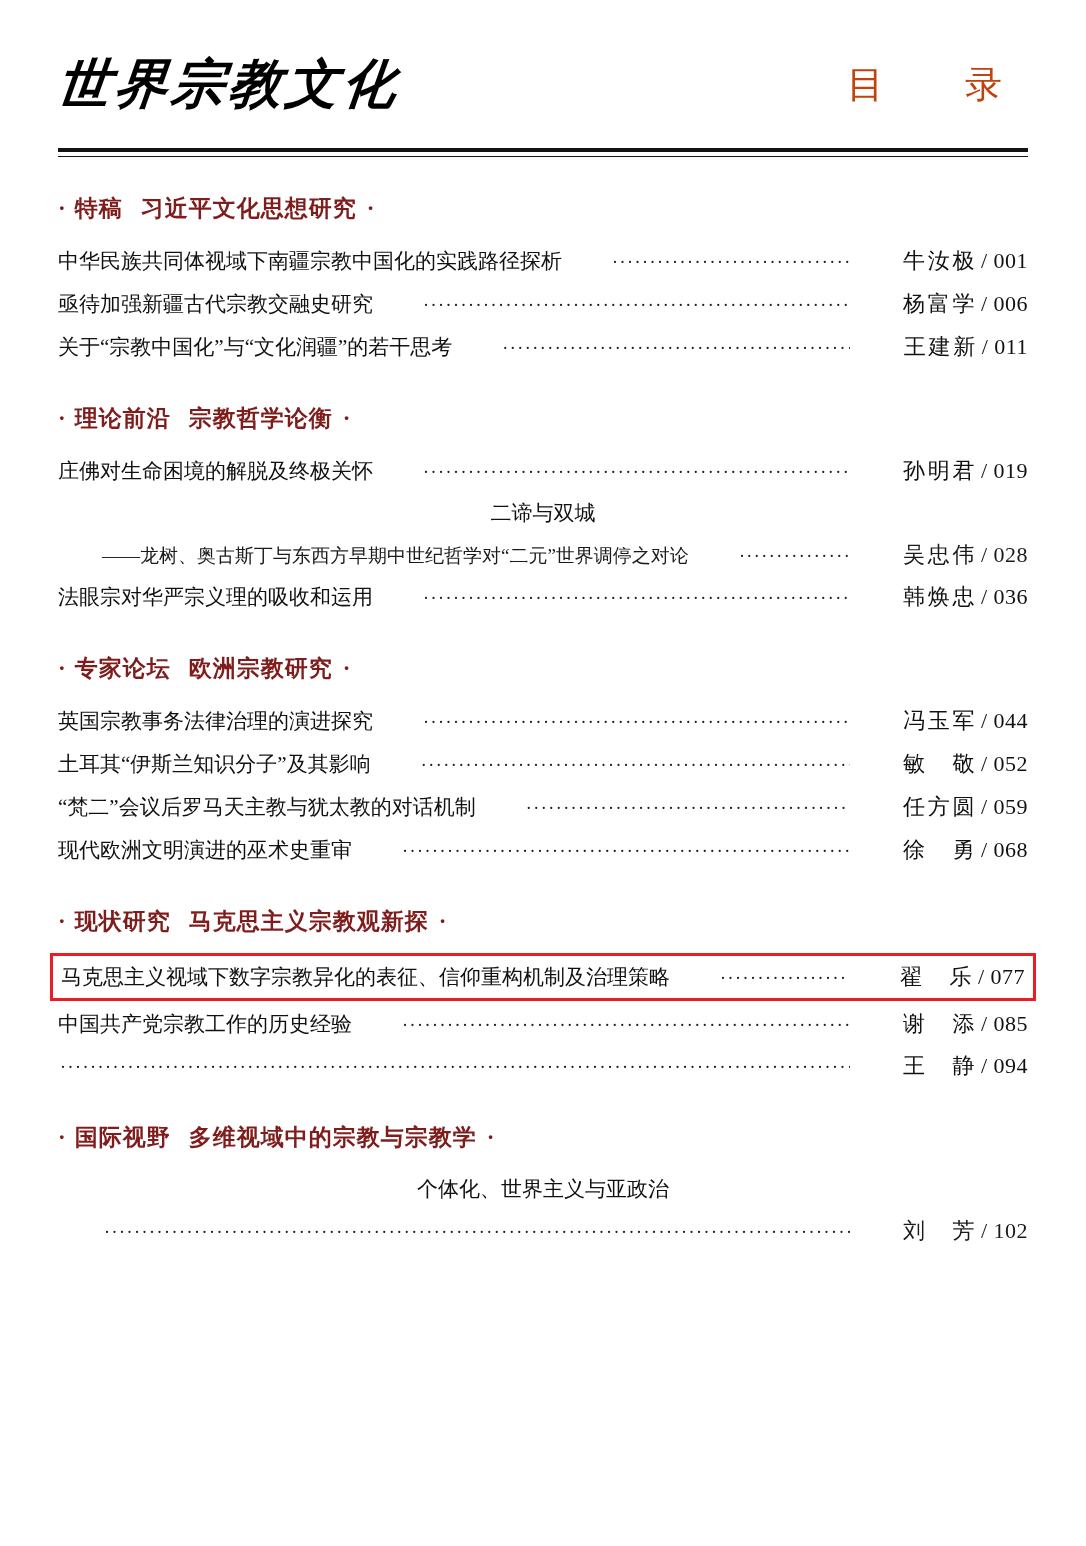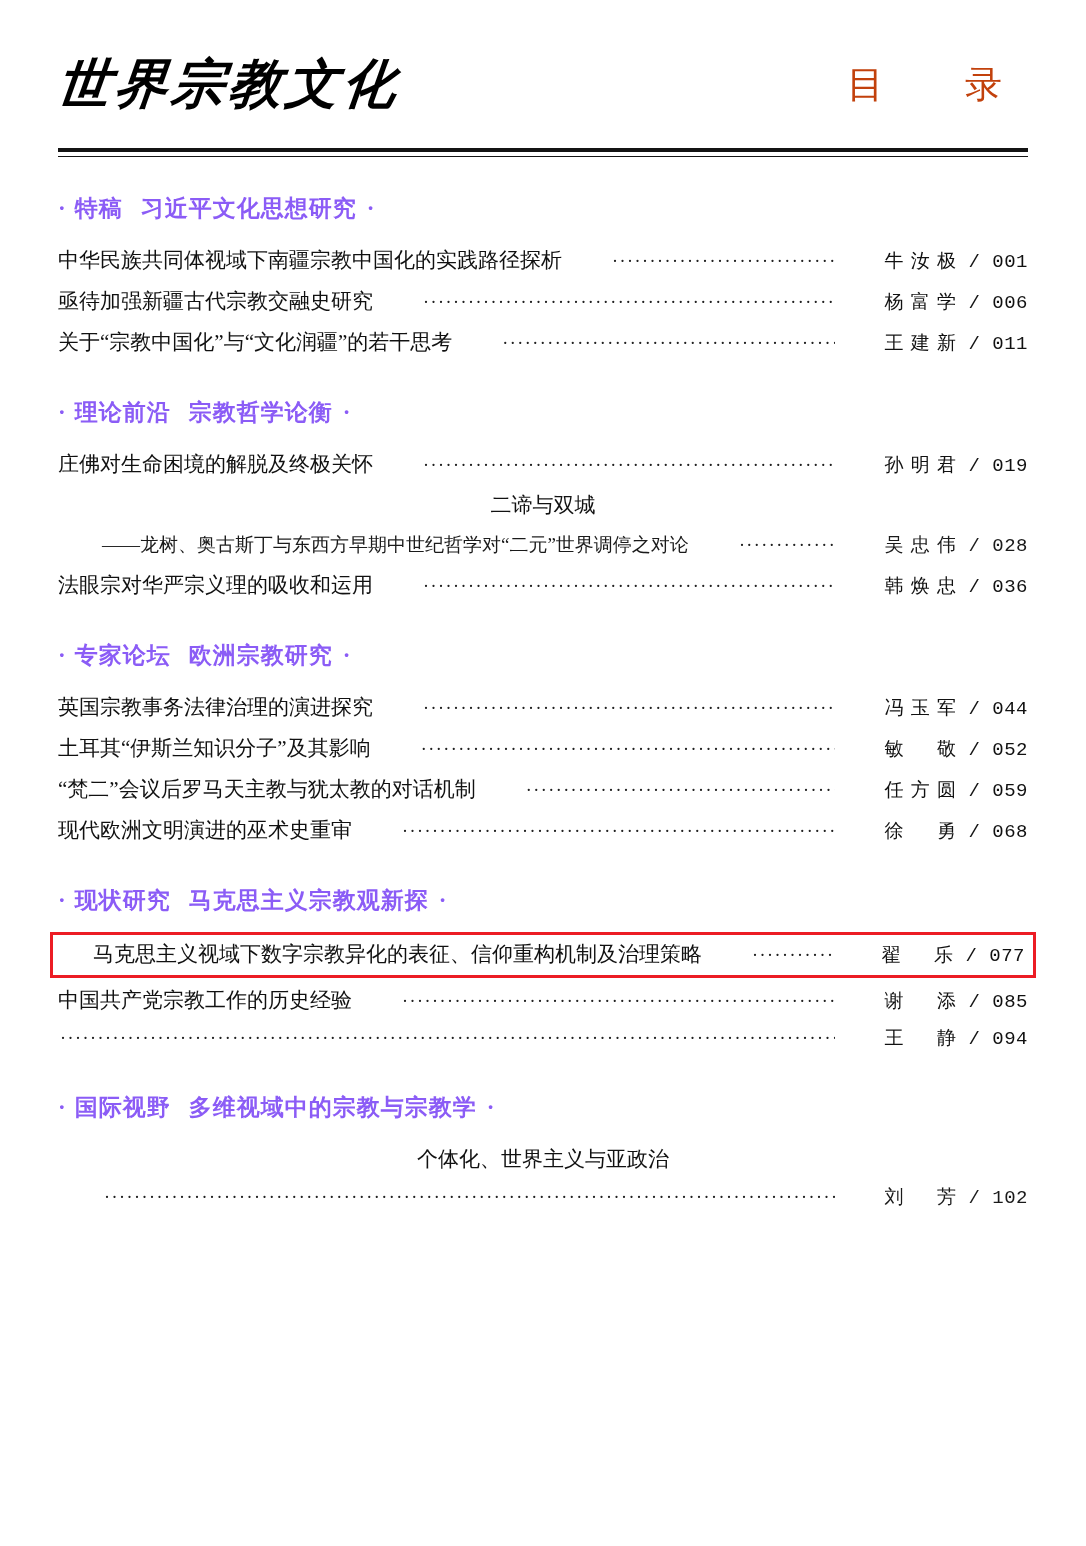--- a/index.html
+++ b/index.html
@@ -66,21 +66,21 @@
   
   .section {
     margin-top: 34px;
   }
   .section:first-of-type {
     margin-top: 36px;
   }
   .section-head {
     font-size: 23px;
     font-weight: bold;
-    color: #8b5cf6;
+    color: #7f1d1d;
     margin-bottom: 16px;
     letter-spacing: 1px;
     white-space: nowrap;
   }
   .section-head .dot {
     font-weight: bold;
   }
   .section-head .cat {
     margin: 0 18px 0 8px;
   }
@@ -111,24 +111,23 @@
     white-space: nowrap;
     letter-spacing: 1.5px;
     font-size: 18px;
     color: #222;
     margin: 0 2px;
     min-width: 0;
   }
   .entry .meta {
     flex: 0 0 auto;
     text-align: right;
-    font-size: 19px;
+    font-size: 22px;
     min-width: 128px;
     letter-spacing: 0.5px;
-    font-family: Liberation Mono, monospace;
   }
   .entry .author {
     display: inline-block;
     min-width: 72px;
     text-align: justify;
     text-align-last: justify;
   }
   .entry.title-only {
     display: block;
     text-align: center;
@@ -136,21 +135,20 @@
   
   .highlight-box {
     position: relative;
     border: 3px solid #ec1c24;
     margin: 4px -8px 2px -8px;
     padding: 2px 8px;
     box-sizing: border-box;
   }
   .highlight-box .entry {
     line-height: 1.7;
-    margin-left: 32px;
   }
   
   .footer-wm {
     position: absolute;
     right: 62px;
     bottom: 34px;
     display: flex;
     align-items: center;
     gap: 12px;
     font-family: "Liberation Sans", "DejaVu Sans", sans-serif;

